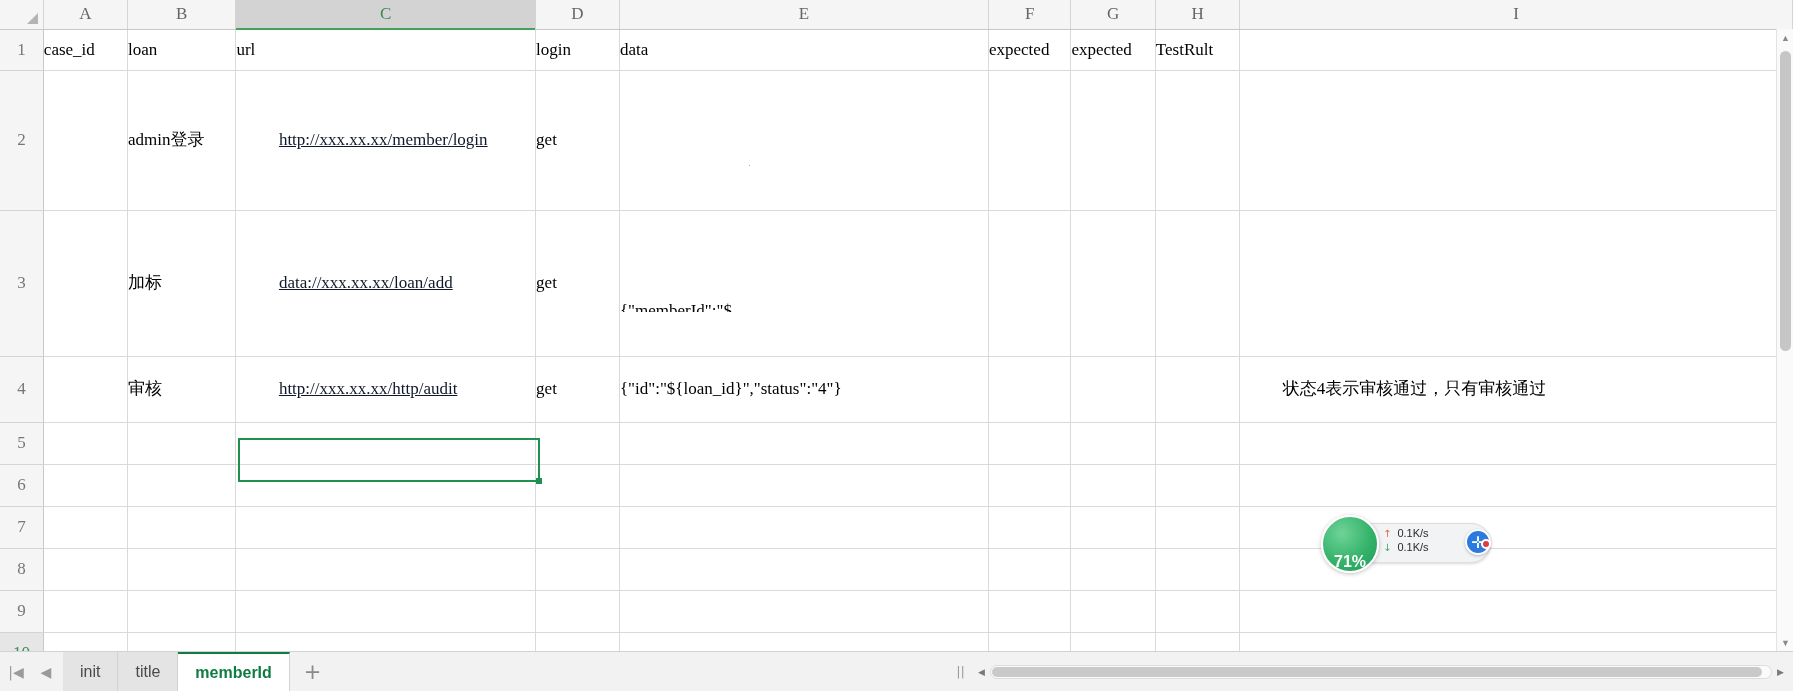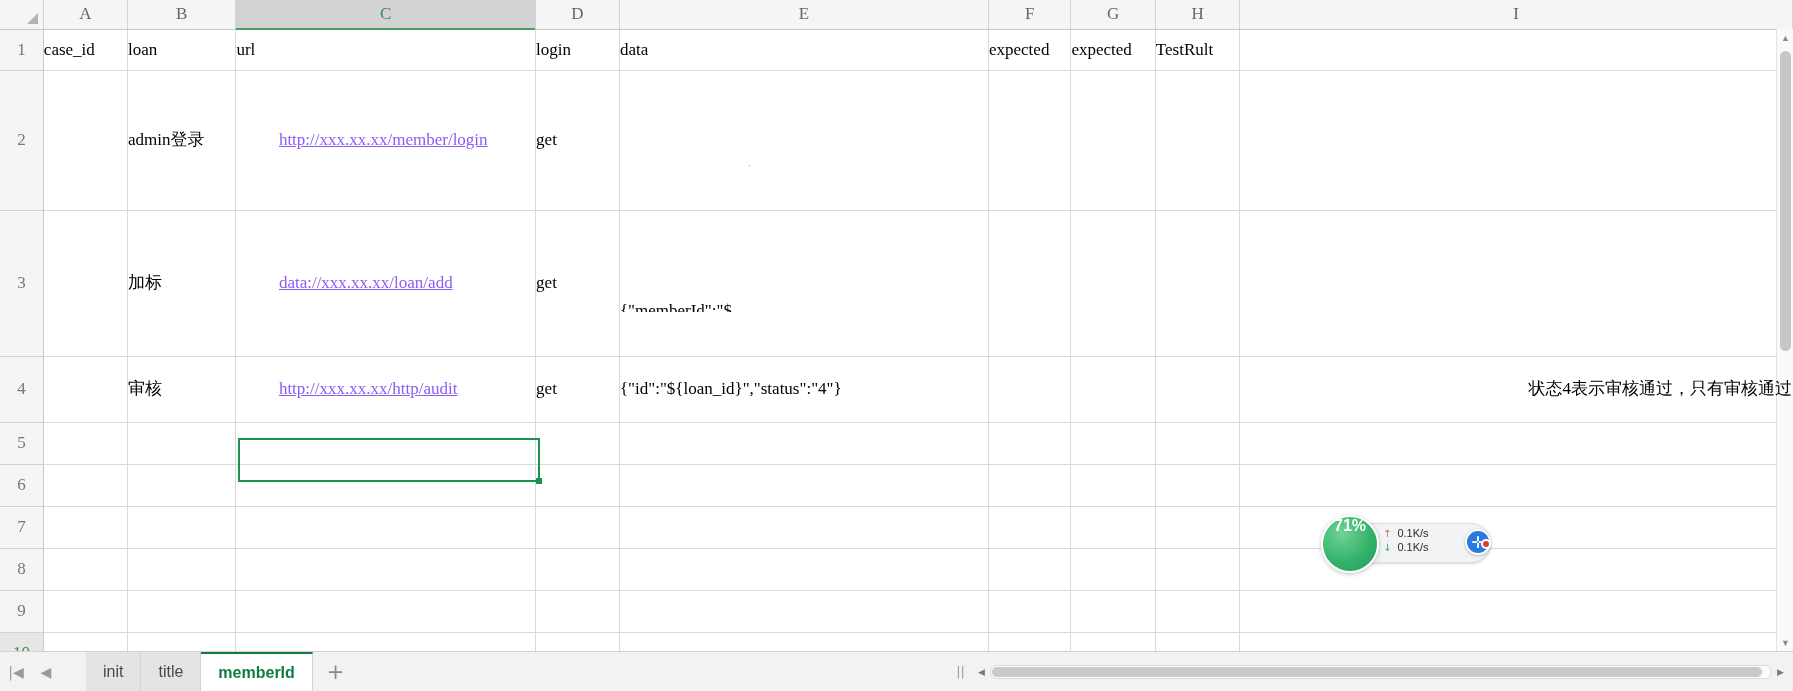--- a/index.html
+++ b/index.html
@@ -75,28 +75,28 @@
     font-size: 17px;
     color: #000;
     vertical-align: middle;
     padding: 0 3px 0 5px;
     overflow: hidden;
     white-space: pre-wrap;
     line-height: 1.28;
     font-family: "Liberation Serif", "DejaVu Serif", serif;
   }
   td.cell.clip { white-space: pre; overflow: hidden; font-family: Liberation Serif, serif; }
-  td.cell.overflow { overflow: visible; position: relative; z-index: 2; text-align: right; }
+  td.cell.overflow { overflow: visible; position: relative; z-index: 2; }
   .cell-inner-clip {
     display: block;
     max-height: 100%;
     overflow: hidden;
   }
   a.link {
-    color: #8b5cf6;
+    color: #0f172a;
     text-decoration: underline;
   }
   .nowrap-overflow {
     display: inline-block;
     white-space: nowrap;
   }
 
   
   .sel-box {
     position: absolute;
@@ -142,21 +142,21 @@
     border-top: 1px solid #d2d2d2;
     display: flex;
     align-items: center;
     position: relative;
   }
   .nav-btns { display: flex; align-items: center; padding-left: 8px; gap: 14px; }
   .nav-btn {
     color: #9a9a9a; font-size: 14px; font-family: "DejaVu Sans", sans-serif;
     width: 16px; text-align: center; user-select: none;
   }
-  .tabs { display: flex; align-items: flex-end; height: 100%; margin-left: 32px; }
+  .tabs { display: flex; align-items: flex-end; height: 100%; margin-left: 9px; }
   .tab {
     padding: 0 17px;
     height: 100%;
     display: flex; align-items: center;
     font-family: "Liberation Sans", sans-serif;
     font-size: 16px;
     color: #4a4a4a;
     background: #e4e4e4;
     border-right: 1px solid #d2d2d2;
     cursor: default;
@@ -222,21 +222,21 @@
     box-shadow: 0 1px 3px rgba(0,0,0,0.15);
   }
   .nw-circle {
     position: absolute;
     left: 0; top: 0;
     width: 58px; height: 58px;
     border-radius: 50%;
     background: radial-gradient(circle at 35% 30%, #6fd398 0%, #35b36a 55%, #1d9a57 100%);
     border: 2px solid #ffffff;
     box-shadow: 0 1px 4px rgba(0,0,0,0.25);
-    display: flex; align-items: flex-start; justify-content: center;
+    display: flex; align-items: flex-end; justify-content: center;
     color: #ffffff;
     font-size: 16px;
     font-weight: bold;
   }
   .nw-rates {
     position: absolute;
     left: 62px; top: 12px;
     display: flex; flex-direction: column;
     gap: 2px;
   }

